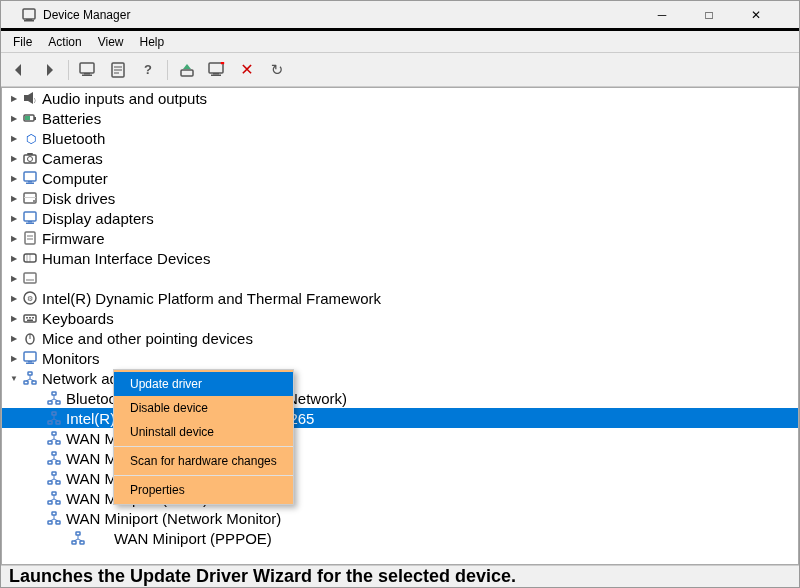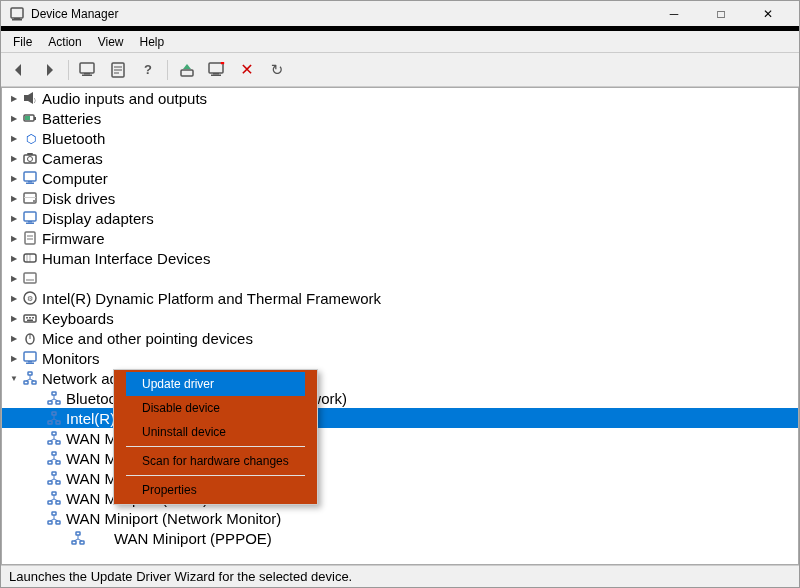--- a/index.html
+++ b/index.html
@@ -12,22 +12,22 @@
       overflow: hidden;
       position: relative;
     }
 
     
     .title-bar {
       background: #f0f0f0;
       height: 30px;
       display: flex;
       align-items: center;
-      padding: 0 8px;
-      border-bottom: 5px solid #000000;
+      padding: 0 20px;
+      border-bottom: 3px solid #000000;
       user-select: none;
     }
     .title-bar-icon {
       width: 16px;
       height: 16px;
       margin-right: 6px;
       display: flex;
       align-items: center;
       justify-content: center;
     }
@@ -148,32 +148,33 @@
     .tree-container::-webkit-scrollbar-thumb { background: #c0c0c0; border: 1px solid #a0a0a0; }
 
     
     .status-bar {
       background: #f0f0f0;
       height: 22px;
       display: flex;
       align-items: center;
       padding: 0 8px;
       border-top: 1px solid #ccc;
-      font-size: 13px;
+      font-size: 18px;
+      font-weight: bold;
     }
 
     
     .context-menu {
       position: absolute;
-      background: #c2410c;
+      background: #fdba74;
       border: 1px solid #ccc;
       box-shadow: 3px 3px 6px rgba(0,0,0,0.3);
       z-index: 100;
       min-width: 180px;
-      padding: 2px 12px;
+      padding: 2px 0;
     }
 
     .context-menu-item {
       padding: 5px 16px;
       cursor: pointer;
       font-size: 12px;
       white-space: nowrap;
     }
     .context-menu-item.highlighted { background: #0078d7; color: white; }
     .context-menu-item.bold { font-weight: normal; }

